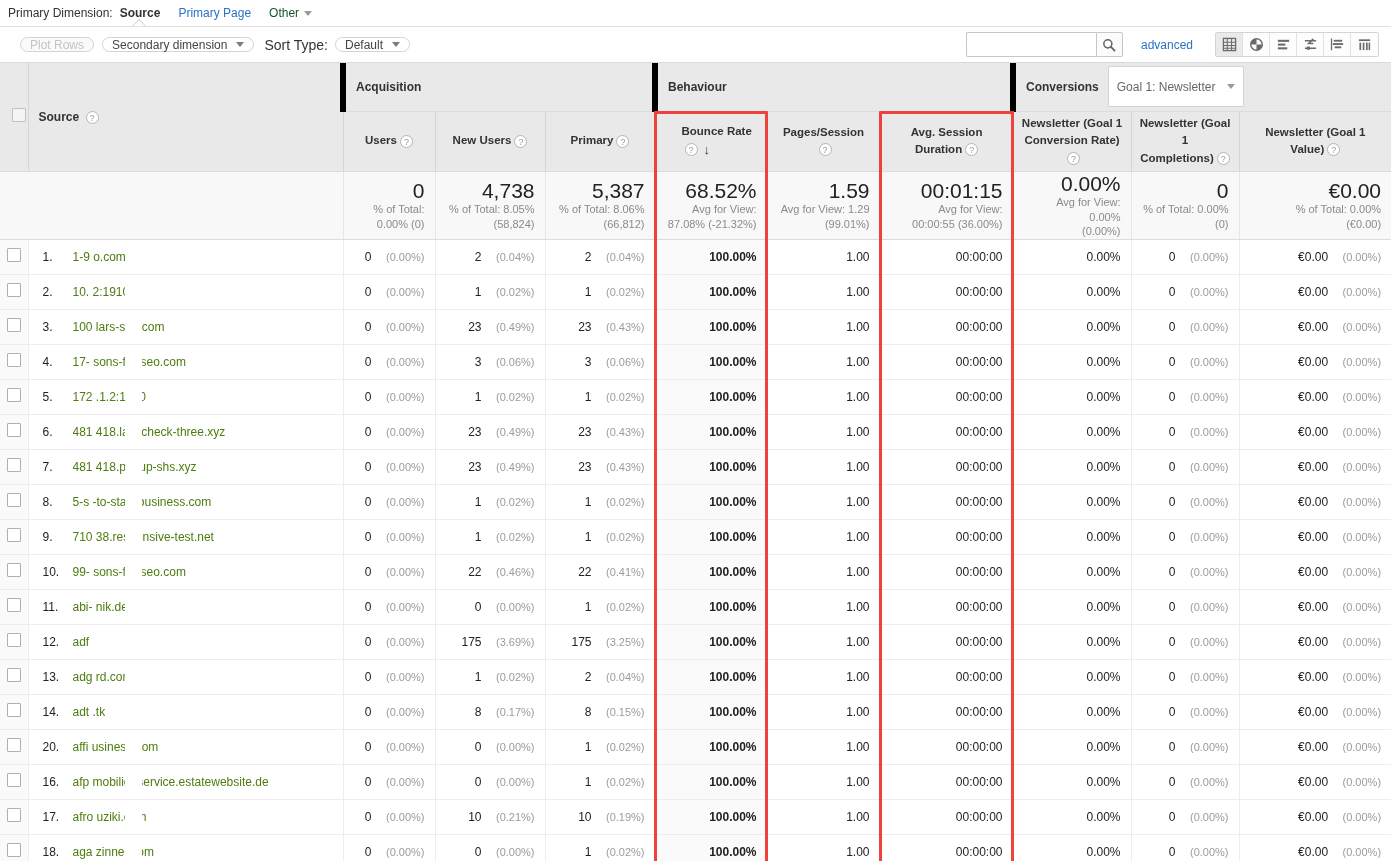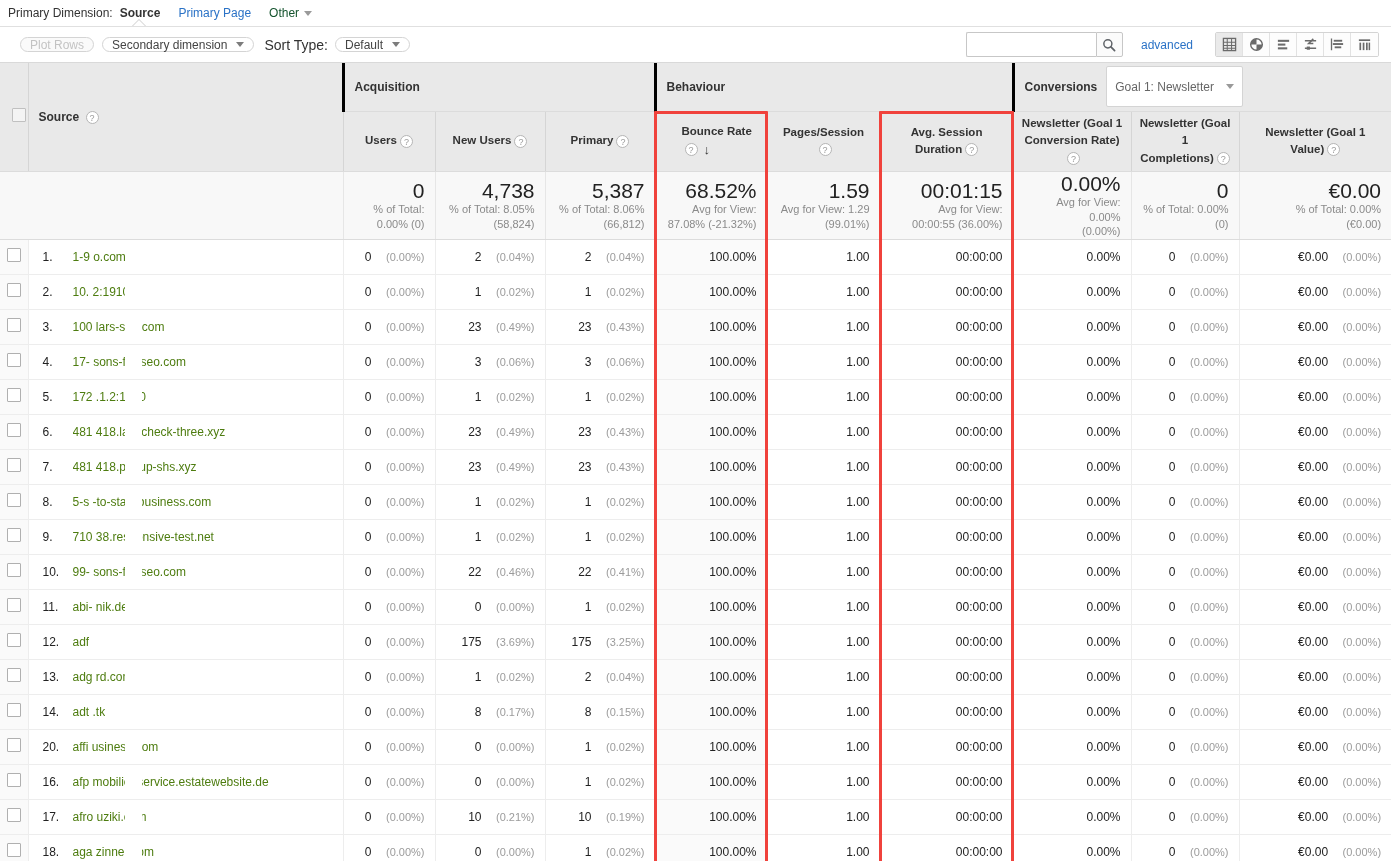--- a/index.html
+++ b/index.html
@@ -130,21 +130,21 @@
 
   .grp-head td {
     background: #e9e9e9;
     height: 48px;
     border-bottom: 1px solid #dcdcdc;
     font-size: 12px;
     font-weight: bold;
     color: #333;
     padding-left: 10px;
   }
-  .grp-head td.sep { border-left: 3px solid #000000; }
+  .grp-head td.sep { border-left: 6px solid #000000; }
   .conv-cell { display: flex; align-items: center; gap: 9px; }
   .goal-select {
     border: 1px solid #d4d4d4;
     background: #fff;
     border-radius: 2px;
     height: 41px;
     font-size: 12px;
     font-weight: normal;
     color: #666;
     padding: 0 8px;
@@ -257,21 +257,21 @@
     cursor: pointer;
   }
   
   .occluder {
     position: absolute;
     left: 96px; top: 0;
     width: 17px; height: 100%;
     background: #fff;
     z-index: 3;
   }
-  .drow td.bold-cell { font-weight: normal; }
+  .drow td.bold-cell { font-weight: bold; }
   .pct { color: #9b9b9b; font-size: 11px; margin-left: 7px; display: inline-block; min-width: 46px; text-align: right; }
   .numval { display: inline-block; }
 
   .bounce-cell { background: #fafafa !important; }
 
   
   .hl {
     position: absolute;
     border: 3px solid #f0423c;
     pointer-events: none;

